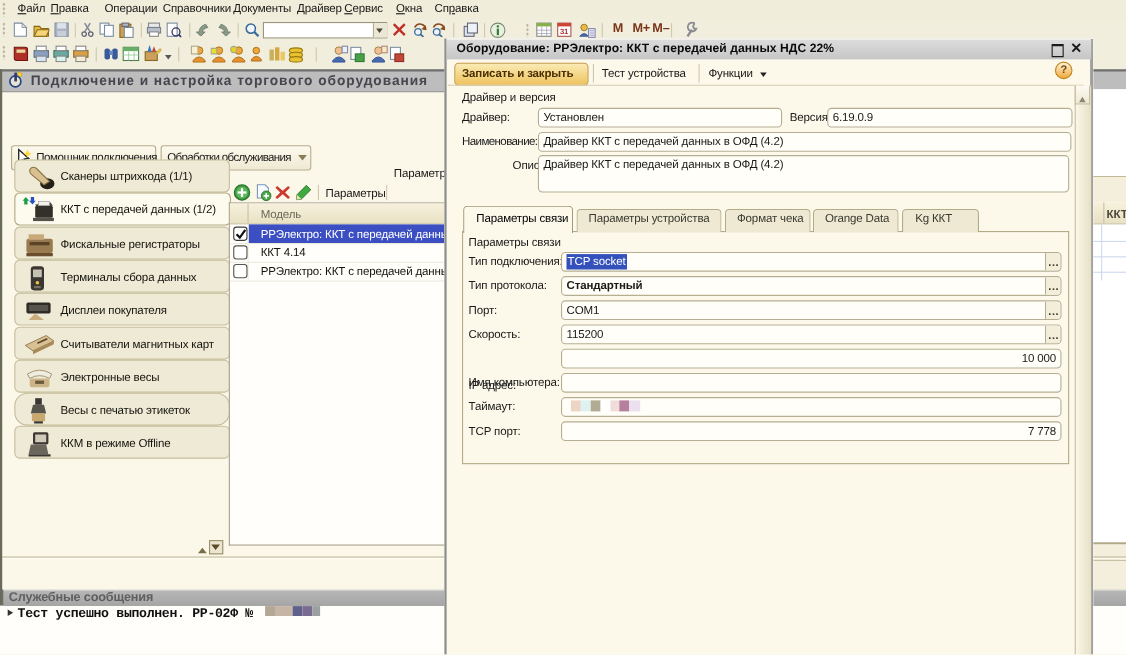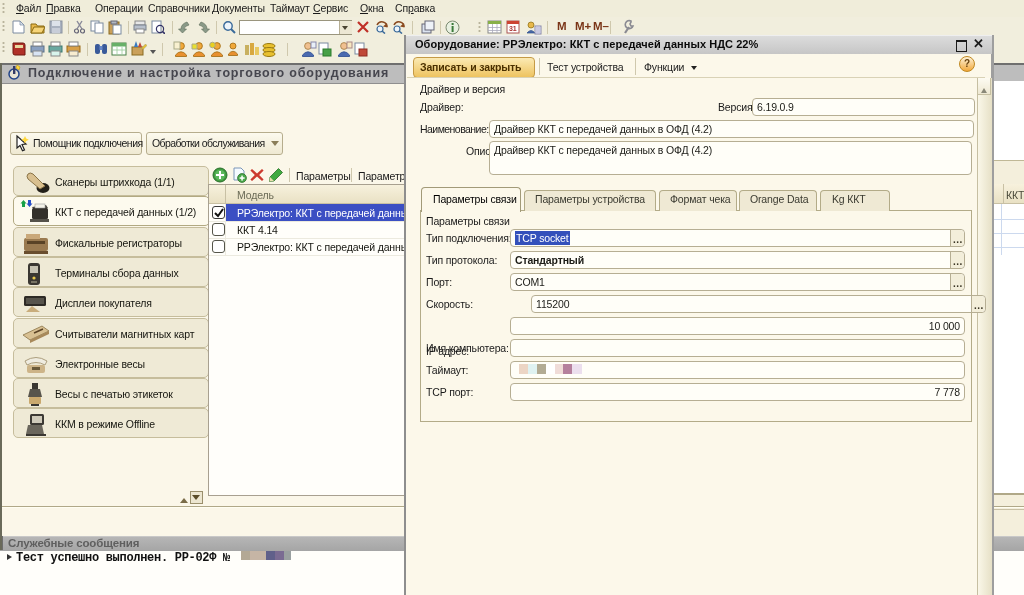--- a/index.html
+++ b/index.html
@@ -18,21 +18,21 @@
 </style></head>
 <body>
 
 <div class="ab" style="left:0;top:0;width:1024px;height:17px;background:#f0edda;"></div>
 <div class="vdots" style="left:2px;top:2px;height:13px;"></div>
 <div class="lbl" style="left:16px;top:2px;"><u>Ф</u>айл</div>
 <div class="lbl" style="left:46px;top:2px;"><u>П</u>равка</div>
 <div class="lbl" style="left:95px;top:2px;">Операции</div>
 <div class="lbl" style="left:148px;top:2px;">Справочники</div>
 <div class="lbl" style="left:212px;top:2px;">Документы</div>
-<div class="lbl" style="left:270px;top:2px;">Таймаут</div>
+<div class="lbl" style="left:270px;top:2px;">Драйвер</div>
 <div class="lbl" style="left:313px;top:2px;"><u>С</u>ервис</div>
 <div class="lbl" style="left:360px;top:2px;"><u>О</u>кна</div>
 <div class="lbl" style="left:395px;top:2px;">Сп<u>р</u>авка</div>
 
 <div class="vdots" style="left:2px;top:20px;height:13px;"></div>
 <div id="tb1" class="ab" style="left:0;top:18px;width:1024px;height:18px;"></div>
 
 <div class="ab" id="icons1">
     <svg style="position:absolute;left:12px;top:20px" width="13" height="14" viewBox="0 0 13 14">
       <path d="M1 1 h7 l4 4 v8 h-11z" fill="#fff" stroke="#7a8aa0"></path>
@@ -243,41 +243,41 @@
  <path d="M10 1 l3 2 -1 3 -3 -2z" fill="#ffd83e" stroke="#b89000" stroke-width="0.5"></path>
 </svg>
 
 <div class="ab" style="left:0;top:63px;width:2px;height:487px;background:#6a6a5a;z-index:5;"></div>
 <div class="ab" style="left:0;top:84px;width:1024px;height:511px;background:#fbf7e9;"></div>
 
 <div class="ab" style="left:992px;top:81px;width:32px;height:412px;background:#fff;"></div>
 <div class="ab" style="left:992px;top:160px;width:32px;height:1px;background:#c0b896;"></div>
 <div class="ab" style="left:992px;top:161px;width:32px;height:23px;background:#f4efdc;"></div>
 <div class="ab" style="left:992px;top:184px;width:32px;height:19px;background:linear-gradient(#f7f1dd,#e9e1c4);border-bottom:1px solid #c8c0a4;"></div>
-<div class="lbl" style="left:1006px;top:189px;font-weight:normal;color:#4a4a3a;">ККТ</div>
+<div class="lbl" style="left:1006px;top:189px;font-weight:bold;color:#4a4a3a;">ККТ</div>
 <div class="ab" style="left:1003px;top:184px;width:1px;height:19px;background:#c8c0a4;"></div>
 <div class="ab" style="left:1001px;top:204px;width:1px;height:51px;background:#ccd9ee;"></div>
 <div class="ab" style="left:992px;top:219px;width:32px;height:1px;background:#ccd9ee;"></div>
 <div class="ab" style="left:992px;top:233px;width:32px;height:1px;background:#ccd9ee;"></div>
 <div class="ab" style="left:992px;top:247px;width:32px;height:1px;background:#ccd9ee;"></div>
 <div class="ab" style="left:992px;top:493px;width:32px;height:2px;background:#b0a888;"></div>
 <div class="ab" style="left:992px;top:495px;width:32px;height:42px;background:#f4efdc;"></div>
 <div class="ab" style="left:992px;top:509px;width:32px;height:1px;background:#c8c0a4;"></div>
 
 <div class="ab" style="left:10px;top:132px;width:130px;height:21px;background:linear-gradient(#fcfaee,#efe9d2);border:1px solid #b6ad8d;border-radius:3px;"></div>
 <svg class="ab" style="left:13px;top:134px;" width="18" height="18" viewBox="0 0 18 18">
  <path d="M4 2 L13 10 L9 10.5 L11.5 16 L9.5 16.8 L7 11.5 L4 14 Z" fill="#fff" stroke="#222" stroke-width="1.2"></path>
  <path d="M12 2 l1.2 2.6 2.6 1.2 -2.6 1.2 -1.2 2.6 -1.2 -2.6 -2.6 -1.2 2.6 -1.2z" fill="#ffd83e"></path>
 </svg>
 <div class="lbl" style="left:33px;top:137px;letter-spacing:-0.45px;">Помощник подключения</div>
 <div class="ab" style="left:146px;top:132px;width:135px;height:21px;background:linear-gradient(#fcfaee,#efe9d2);border:1px solid #b6ad8d;border-radius:3px;"></div>
 <div class="lbl" style="left:152px;top:137px;letter-spacing:-0.6px;">Обработки обслуживания</div>
 <div class="ab" style="left:271px;top:141px;width:0;height:0;border:4px solid transparent;border-top:5px solid #8a7d58;"></div>
 
-<div class="ab" id="tabstack" style="left:13px;top:166px;width:197px;height:315px;">
+<div class="ab" id="tabstack" style="left:13px;top:145px;width:197px;height:315px;">
     <div class="dtab" style="top:0px;">
       <svg width="32" height="27" viewBox="0 0 32 27">
         <g transform="translate(33,0) scale(-1,1)">
           <ellipse cx="10" cy="19" rx="6.5" ry="5" fill="#23201a"></ellipse>
           <path d="M8 17 L20 5 q3 -2 5 0 t0 5 L13 20 Z" fill="#d9c090" stroke="#8a7448" stroke-width="1"></path>
         </g>
       </svg>
       <div class="t">Сканеры штрихкода (1/1)</div>
     </div>
     <div class="dtab sel" style="top:30px;">
@@ -327,21 +327,21 @@
       <div class="t">Считыватели магнитных карт</div>
     </div>
     <div class="dtab" style="top:182px;">
       <svg width="32" height="27" viewBox="0 0 32 27">
         <path d="M5 10 q11 -7 22 0 l-2 4 q-9 -5 -18 0z" fill="#efece0" stroke="#9a8a66" stroke-width="0.8"></path>
         <rect x="7" y="14" width="18" height="8" rx="2" fill="#cdb488"></rect>
         <rect x="12" y="16" width="8" height="3" fill="#6a5a3a"></rect>
       </svg>
       <div class="t">Электронные весы</div>
     </div>
-    <div class="dtab" style="top:212px;">
+    <div class="dtab" style="top:212px;border-radius:12px;">
       <svg width="32" height="27" viewBox="0 0 32 27">
         <rect x="12" y="2" width="6" height="6" fill="#3a3732"></rect>
         <path d="M10 8 h10 l2 8 h-14z" fill="#57544c"></path>
         <rect x="9" y="16" width="12" height="7" rx="1" fill="#caa96e"></rect>
         <rect x="11" y="23" width="8" height="2" fill="#3a3732"></rect>
       </svg>
       <div class="t">Весы с печатью этикеток</div>
     </div>
     <div class="dtab" style="top:242px;">
       <svg width="32" height="27" viewBox="0 0 32 27">
@@ -380,21 +380,21 @@
 <svg class="ab" style="left:250px;top:168px;" width="14" height="14" viewBox="0 0 14 14">
  <path d="M2 1 L7 5.4 L12 1 L13.6 2.6 L9.2 7 L13.6 11.4 L12 13 L7 8.6 L2 13 L0.4 11.4 L4.8 7 L0.4 2.6 Z" fill="#cc3a2e"></path>
 </svg>
 <svg class="ab" style="left:268px;top:167px;" width="16" height="16" viewBox="0 0 16 16">
  <path d="M10.5 1.5 L14.5 5.5 L6 14 L1.5 14.5 L2 10 Z" fill="#3faa3f" stroke="#2a6e2a" stroke-width="0.8"></path>
  <path d="M2 10 l4 4 L1.5 14.5Z" fill="#e8dfae"></path>
 </svg>
 <div class="sep1" style="left:289px;top:168px;height:14px;"></div>
 <div class="lbl" style="left:296px;top:170px;">Параметры</div>
 <div class="sep1" style="left:351px;top:168px;height:14px;"></div>
-<div class="lbl" style="left:358px;top:170px;">Параметр</div>
+<div class="lbl" style="left:358px;top:152px;">Параметр</div>
 
 <div class="ab" style="left:208px;top:184px;width:196px;height:312px;background:#fffefa;border:1px solid #a8a090;border-right:0;box-sizing:border-box;"></div>
 <div class="ab" style="left:209px;top:185px;width:195px;height:18px;background:linear-gradient(#f7f1dd,#e9e1c4);border-bottom:1px solid #c8c0a4;"></div>
 <div class="lbl" style="left:237px;top:189px;color:#6b6b57;">Модель</div>
 <div class="ab" style="left:225px;top:185px;width:1px;height:18px;background:#c8c0a4;"></div>
 <div class="ab" style="left:226px;top:204px;width:178px;height:17px;background:#3b4fc3;"></div>
 <div class="lbl" style="left:237px;top:207px;color:#fff;">РРЭлектро: ККТ с передачей данных Н</div>
 <div class="lbl" style="left:237px;top:224px;color:#15150f;">ККТ 4.14</div>
 <div class="lbl" style="left:237px;top:241px;color:#15150f;">РРЭлектро: ККТ с передачей данных</div>
 <div class="ab" style="left:209px;top:221px;width:195px;height:1px;background:#eceadf;"></div>
@@ -440,20 +440,23 @@
  <div class="ab" style="left:285px;top:31px;width:0;height:0;border:3.5px solid transparent;border-top:4.5px solid #222;"></div>
  <div class="ab" style="left:553px;top:21px;width:14px;height:14px;border-radius:50%;background:linear-gradient(#fdf2d8,#f2a93c);border:1px solid #c08820;text-align:center;font-weight:bold;font-size:10px;color:#6a4410;line-height:14px;">?</div>
  <div class="ab" style="left:1px;top:42px;width:578px;height:1px;background:#d9d2b6;"></div>
 
  <div class="ab" style="left:571px;top:43px;width:14px;height:517px;background:linear-gradient(90deg,#faf7e8,#e6e0c6);border-left:1px solid #c6bfa2;"></div>
  <div class="ab" style="left:571px;top:43px;width:14px;height:17px;background:linear-gradient(#fdfbf2,#eee8d2);border:1px solid #c6bfa2;border-top:0;box-sizing:border-box;"></div>
  <div class="ab" style="left:575px;top:50px;width:0;height:0;border:3.5px solid transparent;border-bottom:5px solid #8a8878;"></div>
 
  <div class="lbl" style="left:14px;top:48px;">Драйвер и версия</div>
  <div class="lbl" style="left:14px;top:66px;">Драйвер:</div>
+ <div class="fld" style="left:83px;top:63px;width:220px;height:16px;">
+      <span class="tx">Установлен</span>
+    </div>
  <div class="lbl" style="left:312px;top:66px;">Версия:</div>
  <div class="fld" style="left:346px;top:63px;width:221px;height:16px;">
       <span class="tx">6.19.0.9</span>
     </div>
  <div class="lbl" style="left:14px;top:88px;letter-spacing:-0.55px;">Наименование:</div>
  <div class="fld" style="left:83px;top:85px;width:483px;height:16px;">
       <span class="tx">Драйвер ККТ с передачей данных в ОФД (4.2)</span>
     </div>
  <div class="lbl" style="left:14px;top:110px;margin-left:46px;">Описание:</div>
  <div class="fld" style="left:83px;top:106px;width:481px;height:32px;">
@@ -482,21 +485,21 @@
  <div class="fld" style="left:104px;top:216px;width:453px;height:16px;font-weight:bold;">
       <span class="tx">Стандартный</span>
       <span class="dots3"></span>
     </div>
  <div class="lbl" style="left:20px;top:241px;">Порт:</div>
  <div class="fld" style="left:104px;top:238px;width:453px;height:16px;">
       <span class="tx">COM1</span>
       <span class="dots3"></span>
     </div>
  <div class="lbl" style="left:20px;top:263px;">Скорость:</div>
- <div class="fld" style="left:104px;top:260px;width:453px;height:16px;margin-left:21px;">
+ <div class="fld" style="left:104px;top:260px;width:453px;height:16px;">
       <span class="tx">115200</span>
       <span class="dots3"></span>
     </div>
  <div class="lbl" style="left:20px;top:285px;margin-top:44px;">Таймаут:</div>
  <div class="fld" style="left:104px;top:282px;width:453px;height:16px;">
       <span class="txr">10 000</span>
     </div>
  <div class="lbl" style="left:20px;top:307px;">Имя компьютера:</div>
  <div class="fld" style="left:104px;top:304px;width:453px;height:16px;"></div>
  <div class="lbl" style="left:20px;top:310px;text-align:center;">IP адрес:</div>

